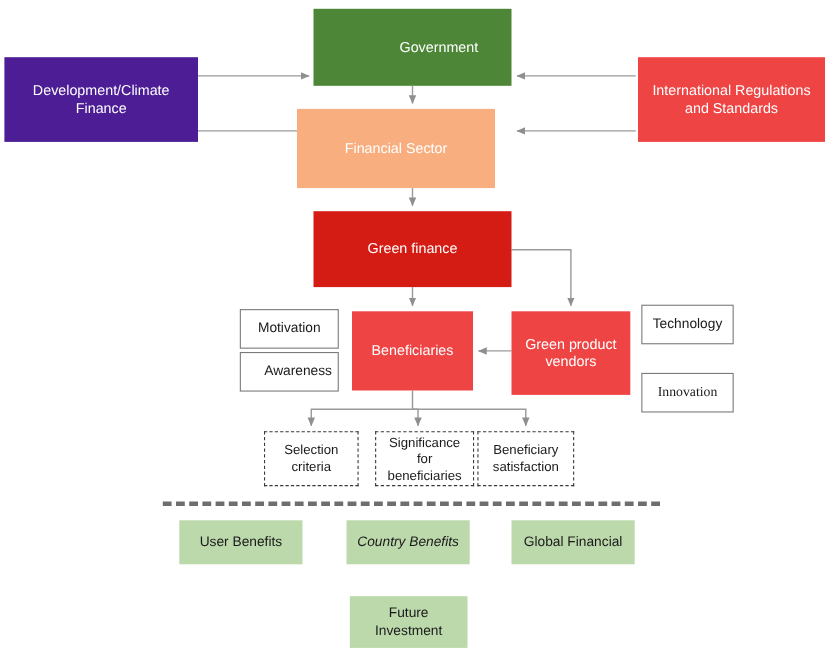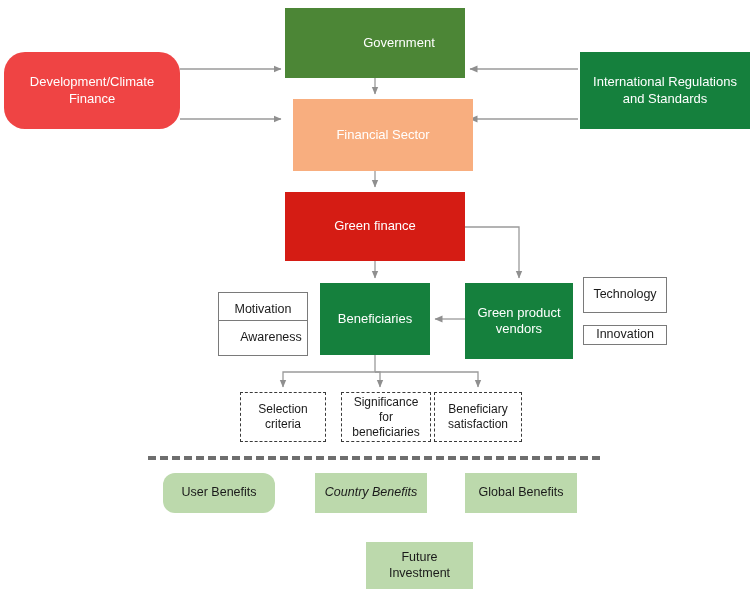--- a/index.html
+++ b/index.html
@@ -21,33 +21,32 @@
     position: absolute;
     display: flex;
     align-items: center;
     justify-content: center;
     text-align: center;
     box-sizing: border-box;
     line-height: 1.25;
     white-space: pre-line;
   }
   .node-filled-dark {
-    background: #ef4444;
+    background: #4c1d95;
     color: #ffffff;
     font-size: 13px;
-    border-radius: 21px;
   }
   .node-filled-green {
     background: #4C8636;
     color: #ffffff;
     font-size: 13px;
     padding-left: 48px;
   }
   .node-filled-gray {
-    background: #15803d;
+    background: #ef4444;
     color: #ffffff;
     font-size: 13px;
   }
   .node-filled-peach {
     background: #F8AE7F;
     color: #ffffff;
     font-size: 13px;
   }
   .node-filled-red {
     background: #D51C14;
@@ -120,36 +119,36 @@
   </svg>
 
   <div class="divider" id="divider-line" style="left: 148px; top: 456px; width: 452px;"></div>
 
   <div id="node-layer">
       <div class="node node-filled-dark" style="left: 4px; top: 52px; width: 176px; height: 77px;">Development/Climate
 Finance</div>
       <div class="node node-filled-green" style="left: 285px; top: 8px; width: 180px; height: 70px;">Government</div>
       <div class="node node-filled-gray" style="left: 580px; top: 52px; width: 170px; height: 77px;">International Regulations
 and Standards</div>
-      <div class="node node-filled-peach" style="left: 293px; top: 99px; width: 180px; height: 72px;">Financial Sector</div>
+      <div class="node node-filled-peach" style="left: 270px; top: 99px; width: 180px; height: 72px;">Financial Sector</div>
       <div class="node node-filled-red" style="left: 285px; top: 192px; width: 180px; height: 69px;">Green finance</div>
-      <div class="node node-outline" style="left: 218px; top: 292px; width: 90px; height: 36px;">Motivation</div>
+      <div class="node node-outline" style="left: 218px; top: 281px; width: 90px; height: 36px;">Motivation</div>
       <div class="node node-outline" style="left: 218px; top: 320px; width: 90px; height: 36px; padding-left: 16px;">Awareness</div>
       <div class="node node-filled-gray" style="left: 320px; top: 283px; width: 110px; height: 72px;">Beneficiaries</div>
       <div class="node node-filled-gray" style="left: 465px; top: 283px; width: 108px; height: 76px;">Green product
 vendors</div>
       <div class="node node-outline" style="left: 583px; top: 277px; width: 84px; height: 36px;">Technology</div>
-      <div class="node node-outline" style="left: 583px; top: 325px; width: 84px; height: 20px;">Innovation</div>
+      <div class="node node-outline" style="left: 583px; top: 339px; width: 84px; height: 36px; font-family: Liberation Serif, serif;">Innovation</div>
       <div class="node node-dashed" style="left: 240px; top: 392px; width: 86px; height: 50px;">Selection
 criteria</div>
       <div class="node node-dashed" style="left: 341px; top: 392px; width: 90px; height: 50px;">Significance
 for
 beneficiaries</div>
       <div class="node node-dashed" style="left: 434px; top: 392px; width: 88px; height: 50px;">Beneficiary
 satisfaction</div>
-      <div class="node node-lightgreen" style="left: 163px; top: 473px; width: 112px; height: 40px; border-radius: 12px;">User Benefits</div>
+      <div class="node node-lightgreen" style="left: 163px; top: 473px; width: 112px; height: 40px;">User Benefits</div>
       <div class="node node-lightgreen" style="left: 315px; top: 473px; width: 112px; height: 40px; font-style: italic;">Country Benefits</div>
-      <div class="node node-lightgreen" style="left: 465px; top: 473px; width: 112px; height: 40px;">Global Benefits</div>
-      <div class="node node-lightgreen" style="left: 318px; top: 542px; width: 107px; height: 47px; margin-left: 48px;">Future
+      <div class="node node-lightgreen" style="left: 465px; top: 473px; width: 112px; height: 40px;">Global Financial</div>
+      <div class="node node-lightgreen" style="left: 318px; top: 542px; width: 107px; height: 47px;">Future
 Investment</div>
     </div>
 
 </div>
 
 </body></html>

